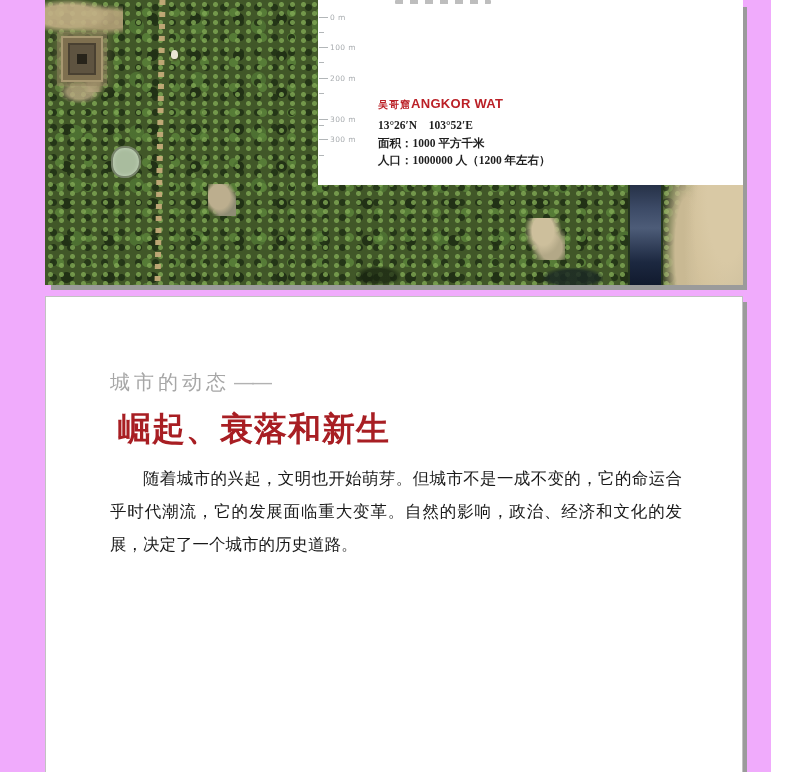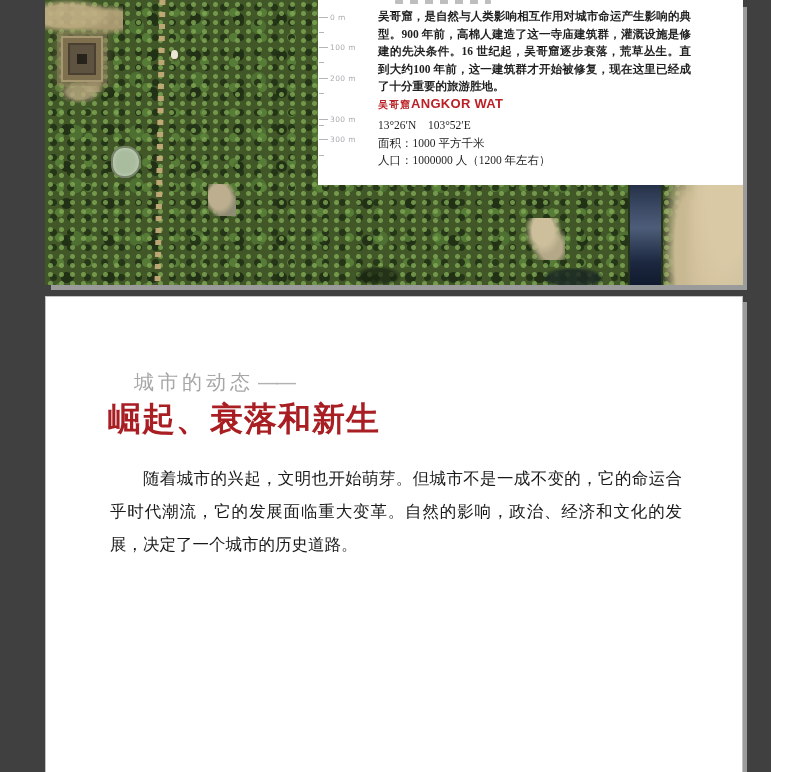--- a/index.html
+++ b/index.html
@@ -1,17 +1,17 @@
 <!DOCTYPE html>
 <html><head>
 <meta charset="utf-8">
 <style>
   html,body{margin:0;padding:0;background:#ffffff;}
   .canvas{
-    position:relative;width:771px;height:772px;background:#404040;
+    position:relative;width:771px;height:772px;background:#f0abfc;
     overflow:hidden;font-family:"Liberation Sans",sans-serif;
   }
 
   
   .photo-card{
     position:absolute;left:45px;top:0;width:698px;height:285px;
     background:#42572b;box-shadow:5px 6px 0 -1px #9b9b9b;
   }
   .photo{
     position:absolute;inset:0;overflow:hidden;
@@ -74,29 +74,29 @@
     color:#a9adb0;font-size:7.5px;letter-spacing:.4px;font-family:"DejaVu Sans",sans-serif;}
   .tick i{display:block;height:1px;background:#b2b6b8;width:9px;margin-right:2px;}
   .tick.minor i{width:5px;}
   .info-para{position:absolute;left:60px;top:8px;width:313px;margin:0;
     font-family:"Liberation Serif",serif;font-weight:700;font-size:11.5px;line-height:17.6px;
     text-align:justify;color:#1f1f1f;}
   .info-title{position:absolute;left:60px;top:94px;white-space:nowrap;}
   .info-title .zh{font-size:10px;font-weight:700;color:#bb2127;letter-spacing:1px;}
   .info-title .en{font-size:13px;font-weight:700;color:#bb2127;letter-spacing:.3px;}
   .stats{position:absolute;left:60px;top:117px;
-    font-family:"Liberation Serif",serif;font-weight:400;font-size:11.5px;line-height:17.6px;color:#1f1f1f;}
+    font-family:"Liberation Serif",serif;font-weight:700;font-size:11.5px;line-height:17.6px;color:#1f1f1f;}
 
   
   .page-card{position:absolute;left:45px;top:296px;width:698px;height:520px;background:#ffffff;
     border:1px solid #c2c2c2;box-shadow:5px 5px 0 -1px #9b9b9b;box-sizing:border-box;}
   .kicker{position:absolute;left:64px;top:72px;font-size:20px;color:#a7a7a7;
-    letter-spacing:4px;white-space:nowrap;margin-left:24px;}
+    letter-spacing:4px;white-space:nowrap;}
   .kicker .dash{color:#b2b2b2;letter-spacing:-2px;margin-left:4px;}
-  .section-title{position:absolute;left:62px;top:100px;margin:0;font-size:33px;font-weight:700;
+  .section-title{position:absolute;left:62px;top:100px;margin:10px;font-size:33px;font-weight:700;
     color:#a81e23;letter-spacing:1px;white-space:nowrap;}
   .body-para{position:absolute;left:64px;top:166px;width:572px;margin:0;
     font-family:Liberation Mono, monospace;font-size:16.5px;line-height:33px;
     text-align:justify;text-indent:2em;color:#191919;}
 </style>
 </head>
 <body>
 
 <div class="canvas">
 
@@ -155,21 +155,20 @@
           </div>
         <div class="tick major" style="top:136px">
             <i></i>
             <span>300 m</span>
           </div>
         <div class="tick minor" style="top:152px">
             <i></i>
           </div>
       </div>
 
-      <p class="info-para">吴哥窟，是自然与人类影响相互作用对城市命运产生影响的典型。900 年前，高棉人建造了这一寺庙建筑群，灌溉设施是修建的先决条件。16 世纪起，吴哥窟逐步衰落，荒草丛生。直到大约100 年前，这一建筑群才开始被修复，现在这里已经成了十分重要的旅游胜地。</p>
 
       <div class="info-title">
         <span class="zh">吴哥窟</span><span class="en">ANGKOR WAT</span>
       </div>
 
       <div class="stats">
         <div>13°26′N　103°52′E</div>
         <div>面积：1000 平方千米</div>
         <div>人口：1000000 人（1200 年左右）</div>
       </div>

